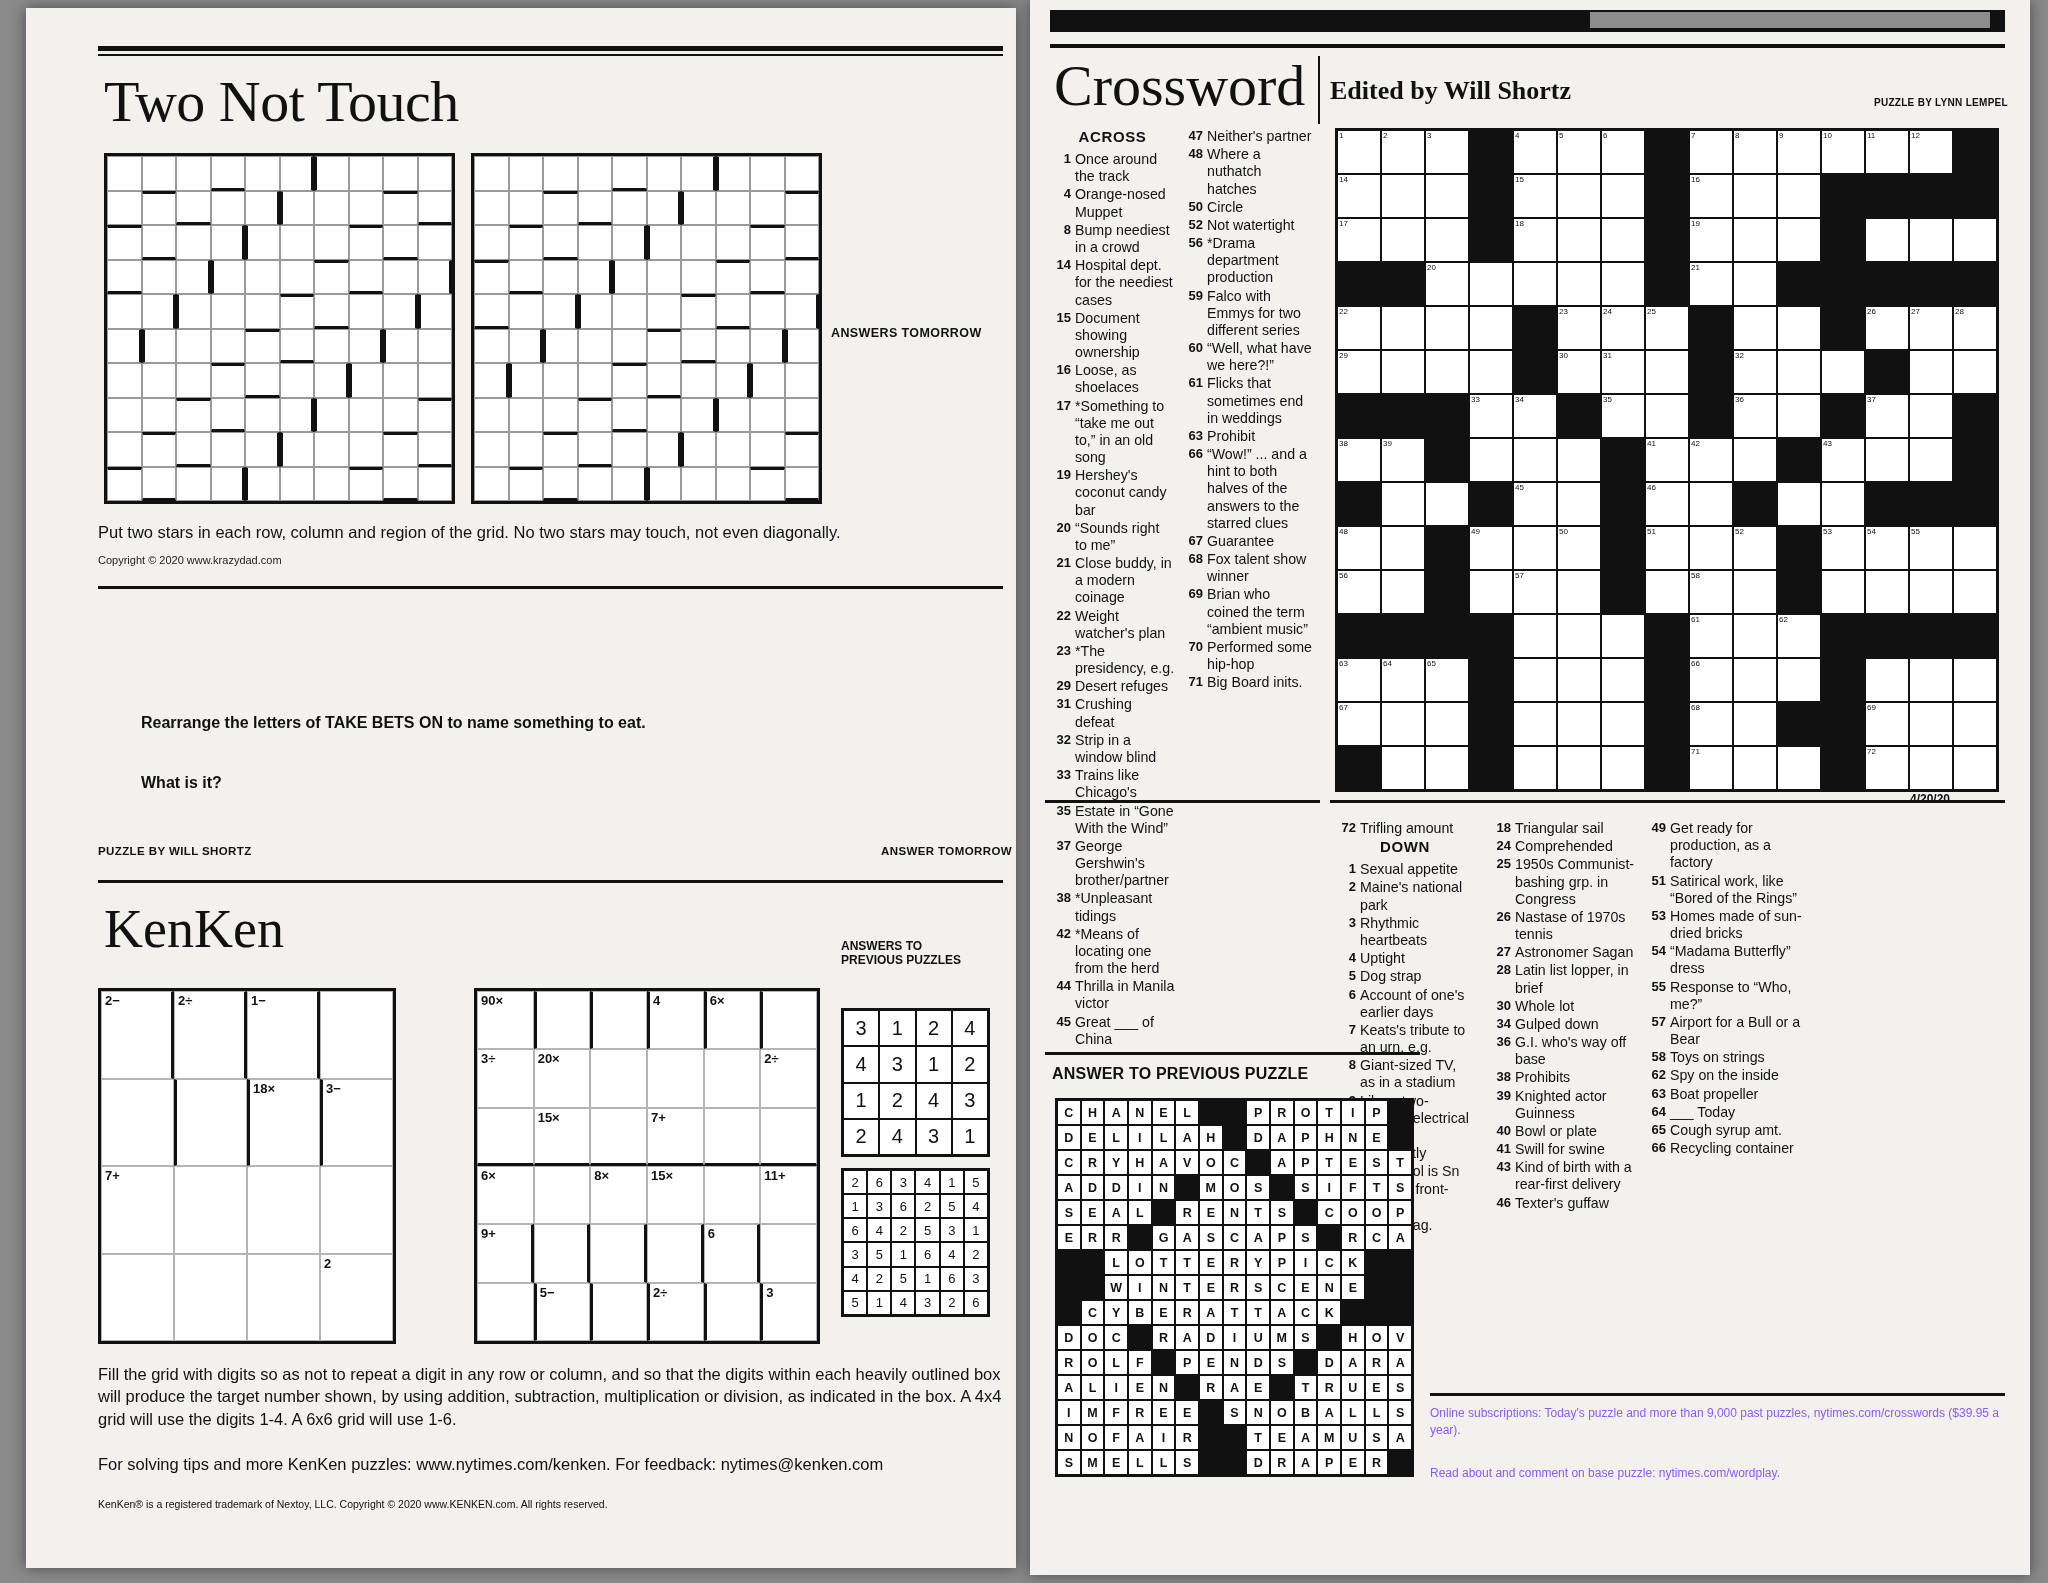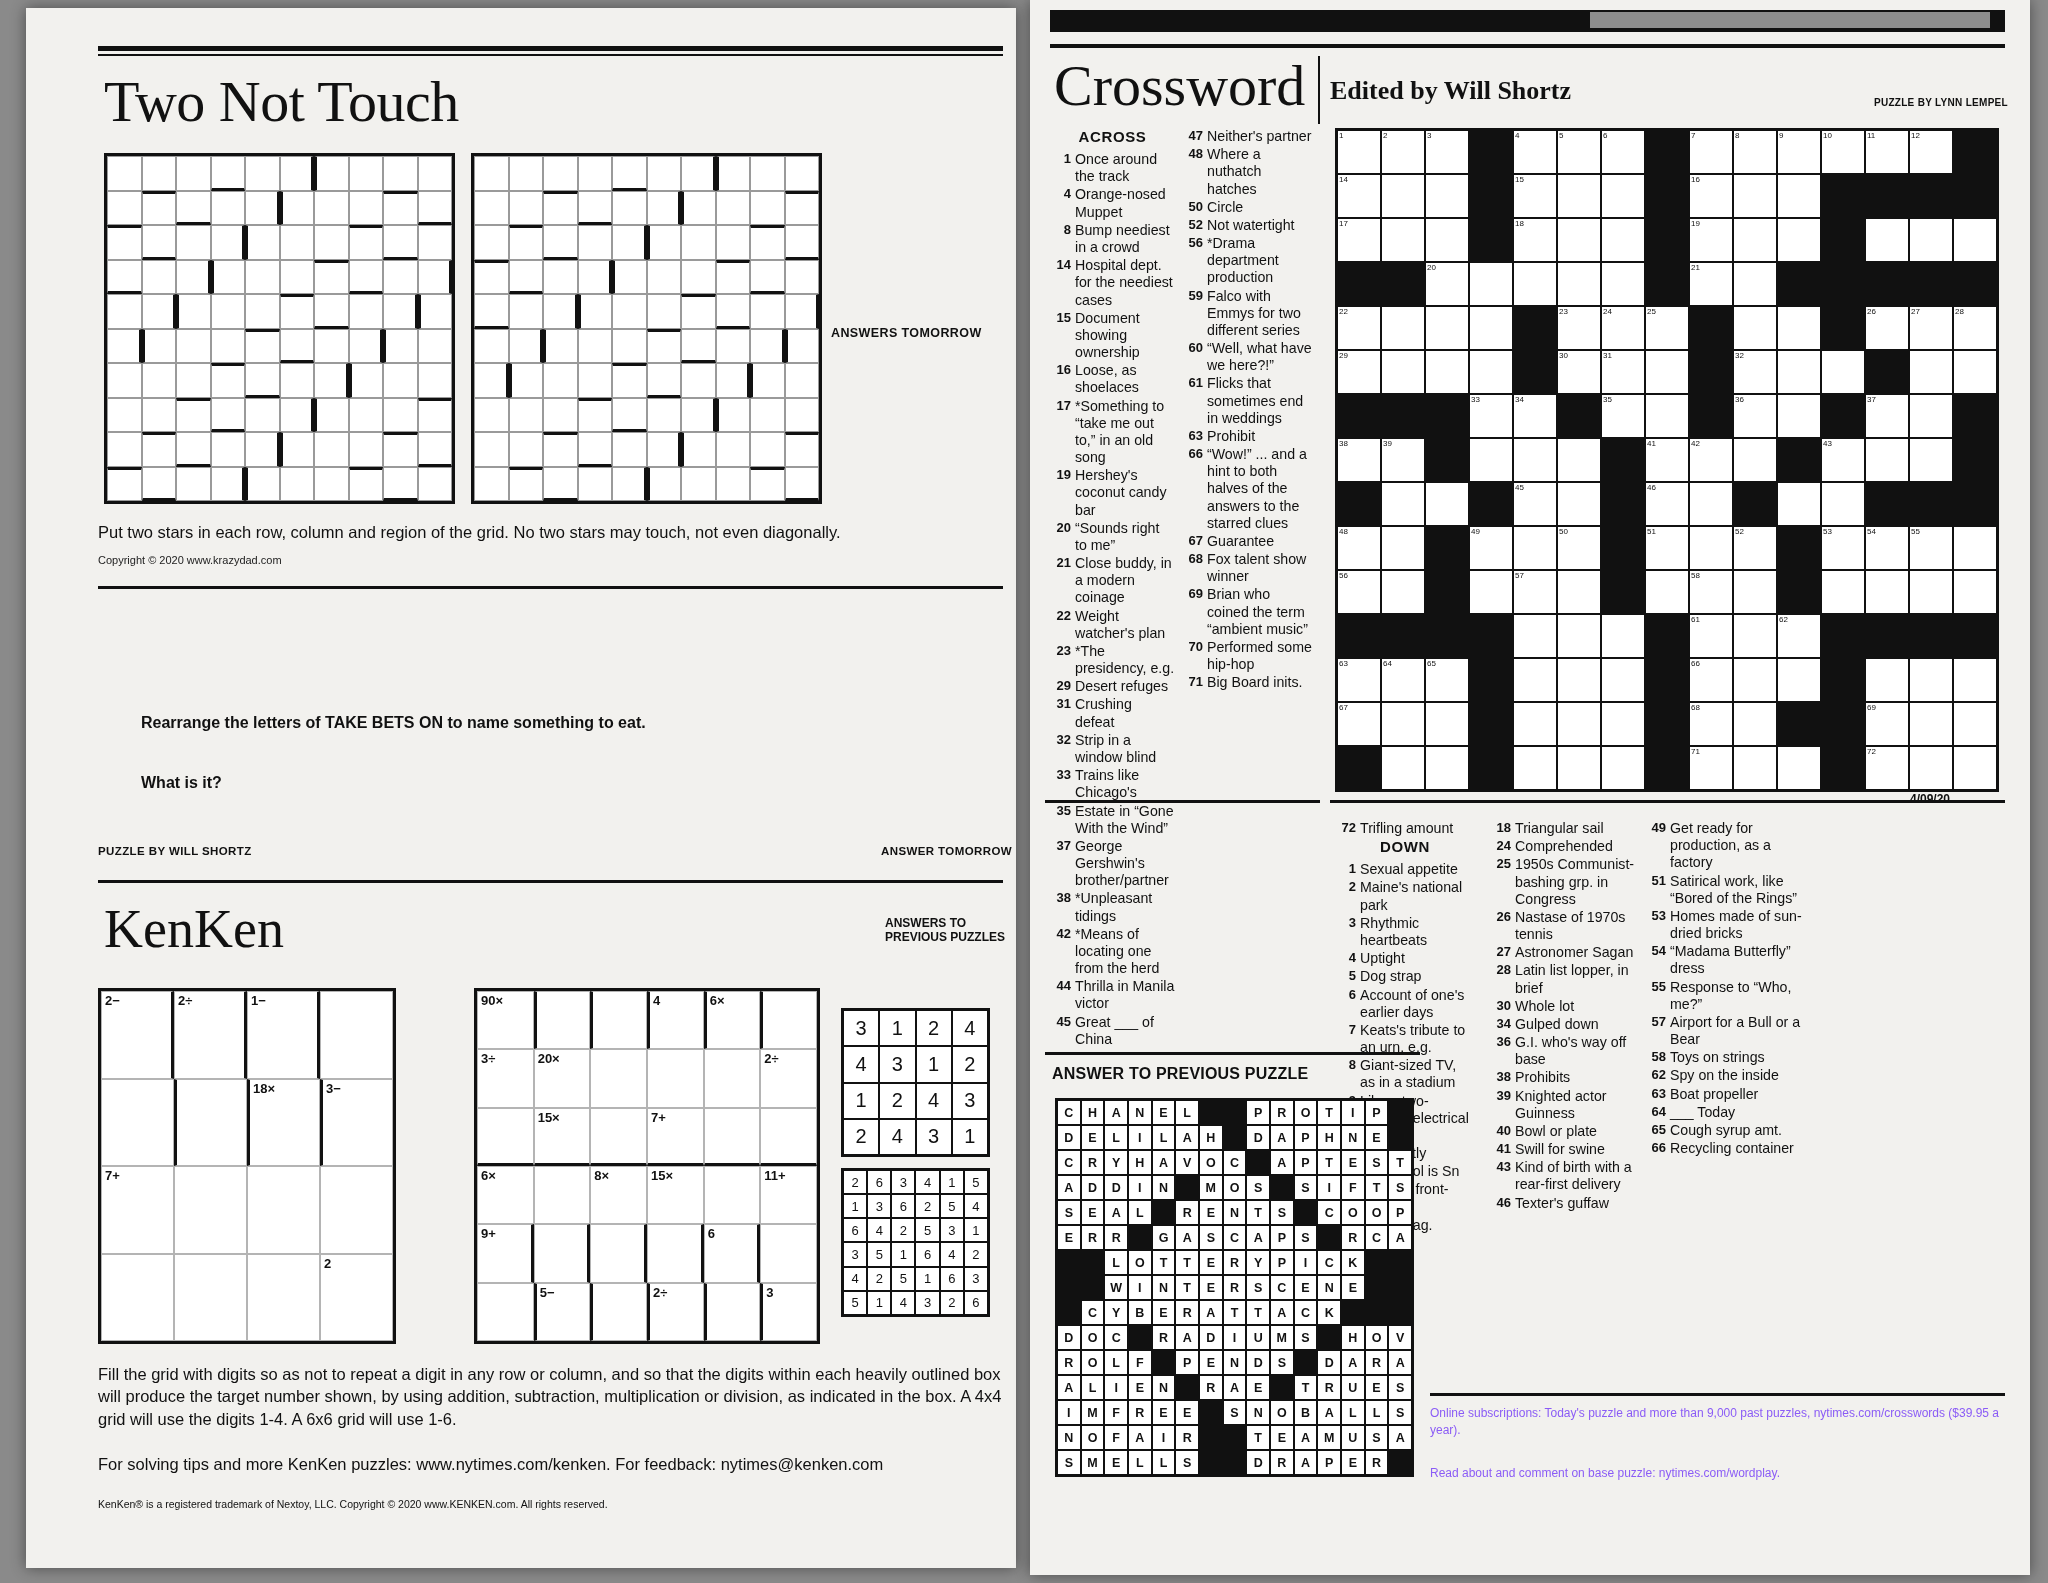--- a/index.html
+++ b/index.html
@@ -390,21 +390,21 @@
         <div class="kk-cell" style="border-left: 3px solid rgb(17, 17, 17);"></div>
         <div class="kk-cell" style="border-left: 3px solid rgb(17, 17, 17);">
           <span class="lab">2÷</span>
         </div>
         <div class="kk-cell" style="border-left: 3px solid rgb(17, 17, 17);"></div>
         <div class="kk-cell" style="border-left: 3px solid rgb(17, 17, 17);">
           <span class="lab">3</span>
         </div>
       </div>
 
-    <div class="ans-head" style="left:815px;top:909px;margin-left:44px;">
+    <div class="ans-head" style="left:815px;top:932px;">
       <span>ANSWERS TO</span><br>
       <span>PREVIOUS PUZZLES</span>
     </div>
     <div class="ans-grid" id="ans4" style="left:815px;top:1000px;width:145px;height:145px;grid-template-columns:repeat(4,1fr);grid-template-rows:repeat(4,1fr);">
         <div class="ans-cell">3</div>
         <div class="ans-cell">1</div>
         <div class="ans-cell">2</div>
         <div class="ans-cell">4</div>
         <div class="ans-cell">4</div>
         <div class="ans-cell">3</div>
@@ -1101,21 +1101,21 @@
         </div>
         <div class="xc"></div>
         <div class="xc"></div>
         <div class="xc blk"></div>
         <div class="xc">
           <span class="n">72</span>
         </div>
         <div class="xc"></div>
         <div class="xc"></div>
       </div>
-    <div id="puzzle-date" style="left:880px;top:792px;">4/09/20</div>
+    <div id="puzzle-date" style="left:880px;top:792px;">4/20/20</div>
 
     <div class="sec-rule-r" style="left:15px;top:800px;width:275px;height:3px;"></div>
     <div class="sec-rule-r" style="left:300px;top:800px;width:675px;height:3px;"></div>
 
     <div class="sec-rule-r" style="left:15px;top:1052px;width:375px;height:3px;"></div>
     <div id="answer-prev-head" style="left:22px;top:1065px;">ANSWER TO PREVIOUS PUZZLE</div>
     <div class="agrid" id="agrid" style="left:25px;top:1098px;width:355px;height:375px;grid-template-columns:repeat(15,1fr);grid-template-rows:repeat(15,1fr);">
         <div class="ac">C</div>
         <div class="ac">H</div>
         <div class="ac">A</div>

